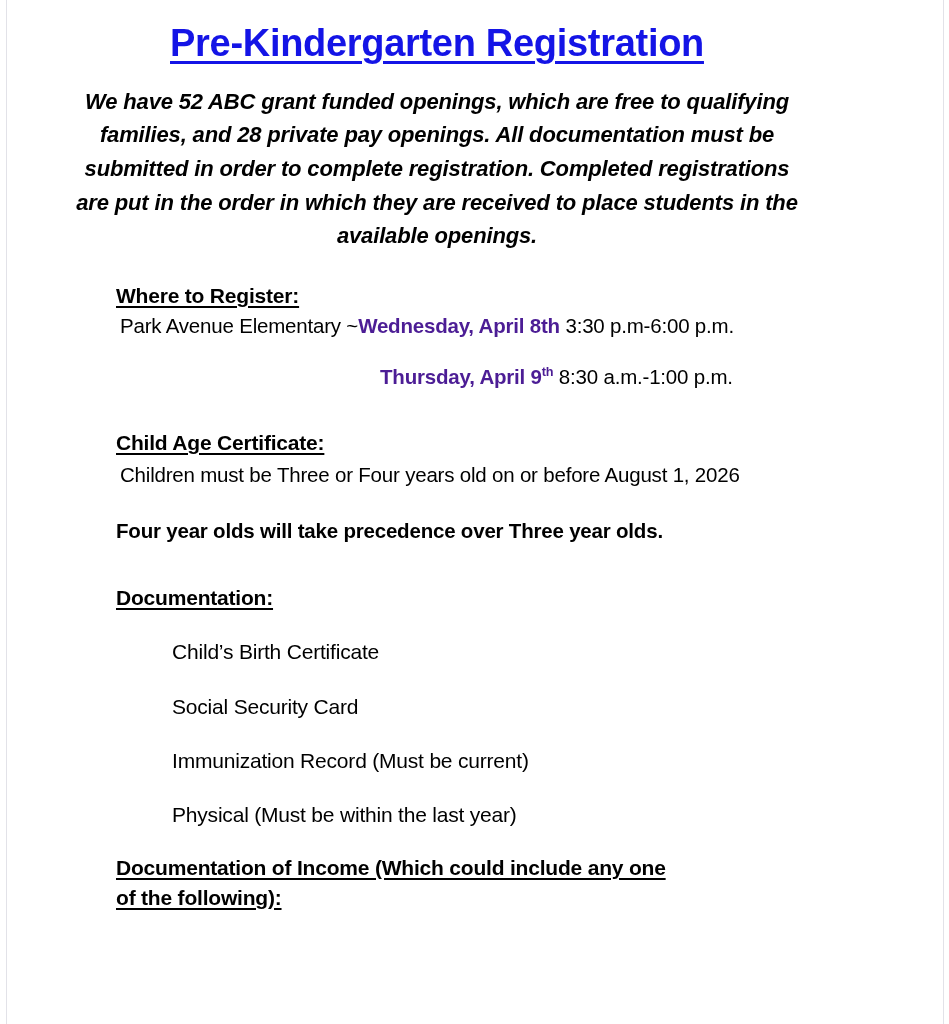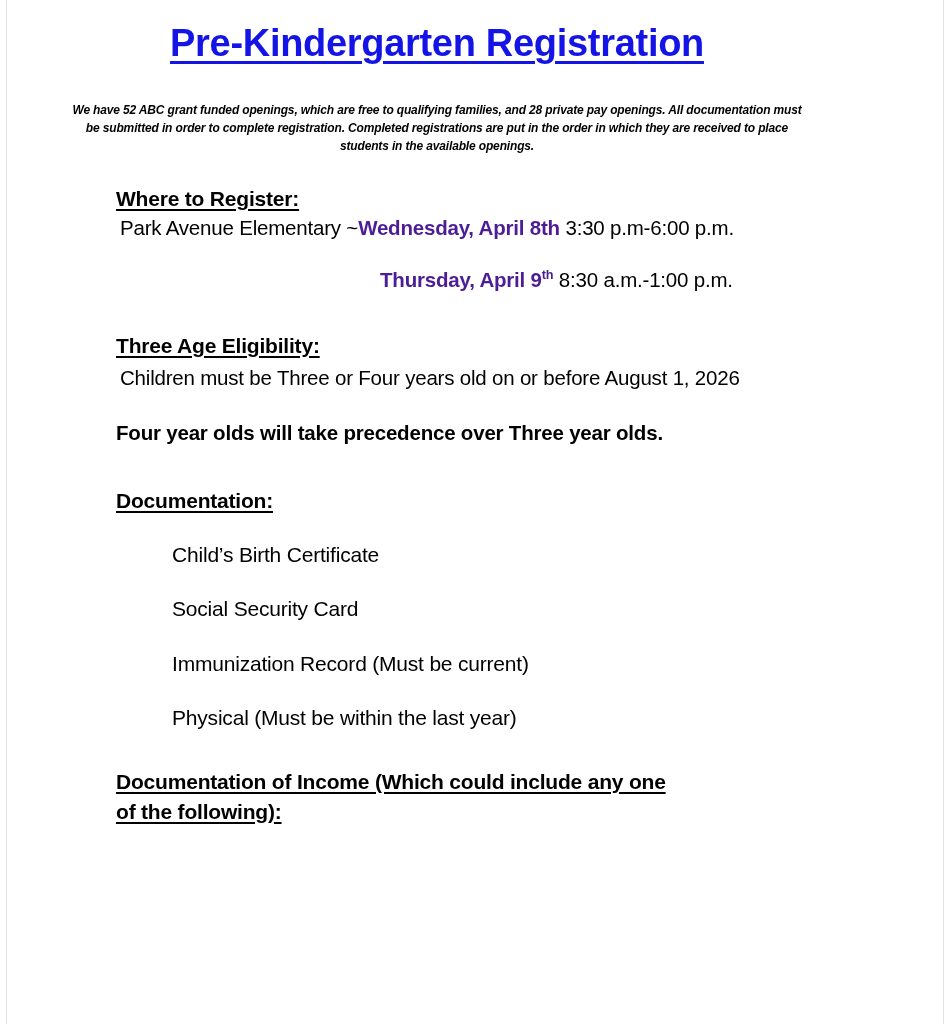--- a/index.html
+++ b/index.html
@@ -50,24 +50,24 @@
     letter-spacing: -0.3px;
   }
   .doc-title .u {
     text-decoration: underline;
     text-decoration-thickness: 3px;
     text-underline-offset: 5px;
   }
 
   
   .intro {
-    margin: 36px auto 0 auto;
+    margin: 20px auto 0 auto;
     width: 730px;
     text-align: center;
-    font-size: 12px;
+    font-size: 22px;
     font-weight: bold;
     font-style: italic;
     line-height: 1.53;
     letter-spacing: -0.15px;
   }
 
   
   .section-heading {
     margin: 0;
     padding-left: 96px;
@@ -81,21 +81,21 @@
     text-decoration-thickness: 2px;
     text-underline-offset: 3px;
   }
   .section-heading.wide {
     padding-right: 175px;
   }
 
   #where-heading       { margin-top: 28px; }
   #eligibility-heading { margin-top: 36px; }
   #documentation-heading { margin-top: 38px; }
-  #income-heading      { margin-top: 33px; }
+  #income-heading      { margin-top: 22px; }
 
   
   .body-line {
     margin: 0;
     padding-left: 100px;
     font-size: 20.5px;
     line-height: 1.45;
     letter-spacing: -0.2px;
   }
   .body-line.indent-right {
@@ -140,21 +140,21 @@
   <h1 class="doc-title"><span class="u">Pre-Kindergarten Registration</span></h1>
 
   <p class="intro">We have 52 ABC grant funded openings, which are free to qualifying families, and 28 private pay openings.  All documentation must be submitted in order to complete registration.  Completed registrations are put in the order in which they are received to place students in the available openings.</p>
 
   <h2 class="section-heading" id="where-heading"><span class="u">Where to Register:</span></h2>
 
   <p class="body-line"><span>Park Avenue Elementary ~</span><span class="red">Wednesday, April 8th</span><span> 3:30 p.m-6:00 p.m.</span></p>
 
   <p class="body-line indent-right"><span class="red"><span>Thursday, April 9</span><sup>th</sup></span><span> 8:30 a.m.-1:00 p.m.</span></p>
 
-  <h2 class="section-heading" id="eligibility-heading"><span class="u">Three Age Eligibility:</span></h2>
+  <h2 class="section-heading" id="eligibility-heading"><span class="u">Child Age Certificate:</span></h2>
 
   <p class="body-line" id="eligibility-line"><span>Children must be </span><span class="bold">Three</span><span> or </span><span class="bold">Four</span><span> years old on or before August 1, 2026</span></p>
 
   <p class="body-line strong">Four year olds will take precedence over Three year olds.</p>
 
   <h2 class="section-heading" id="documentation-heading"><span class="u">Documentation:</span></h2>
 
   <ul class="doc-list" id="documentation-list">
     <li class="list-item">Child’s Birth Certificate</li>
     <li class="list-item">Social Security Card</li>

